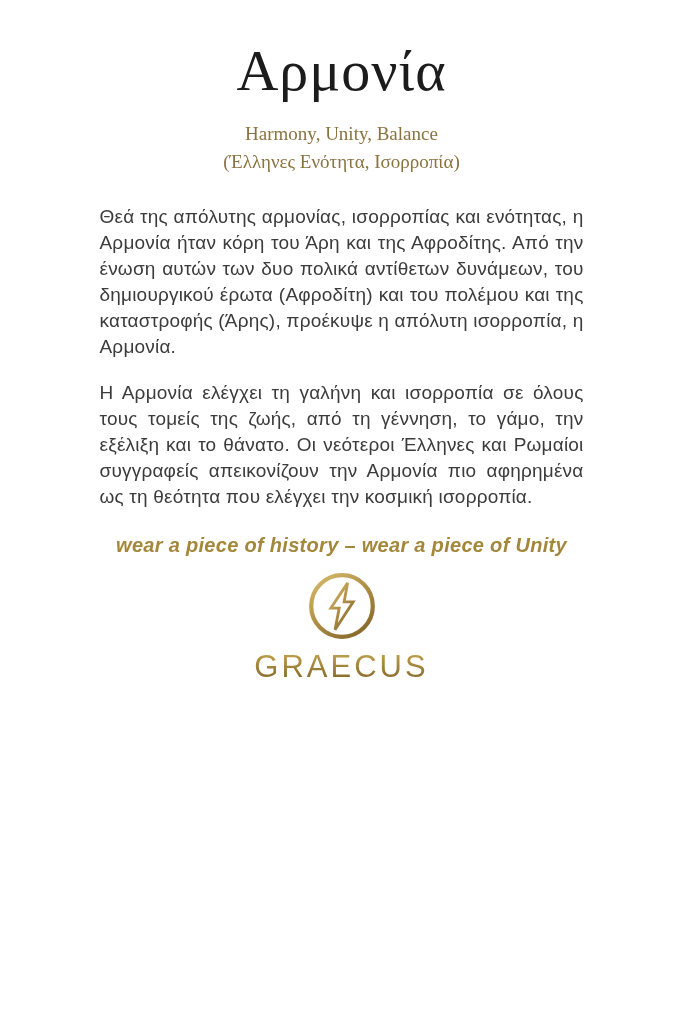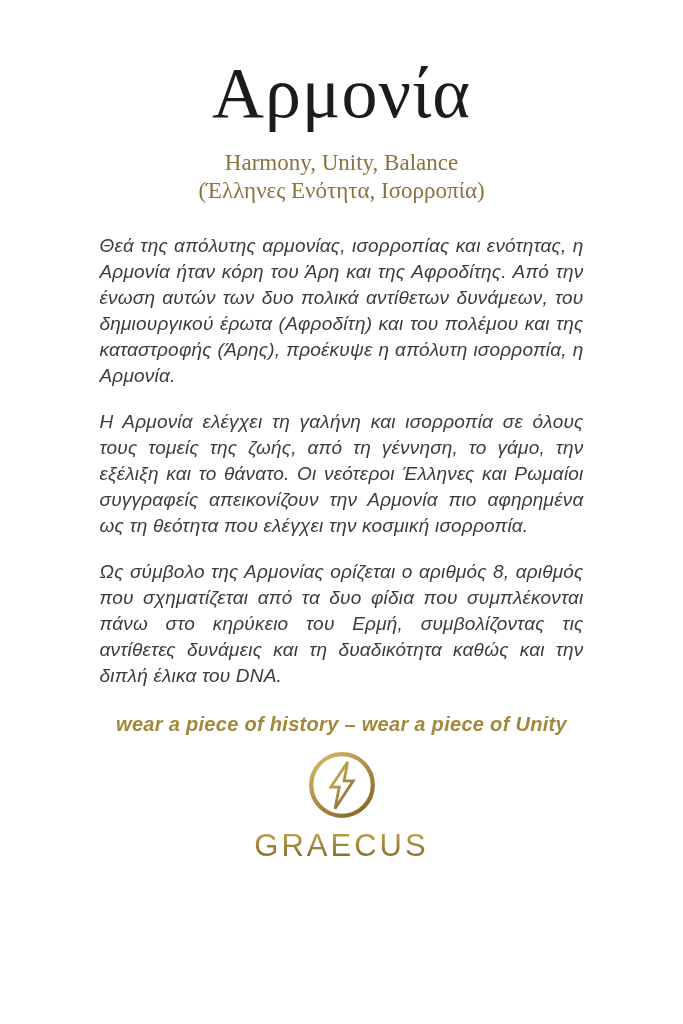--- a/index.html
+++ b/index.html
@@ -11,48 +11,47 @@
     position: relative;
     width: 683px;
     height: 1024px;
     margin: 0 auto;
     background: #ffffff;
     overflow: hidden;
     font-family: "Liberation Sans", sans-serif;
     text-align: center;
   }
   .title {
-    margin: 15px;
+    margin: 0;
     padding-top: 42px;
     font-family: "Liberation Serif", serif;
     font-weight: 400;
-    font-size: 72px;
+    font-size: 58px;
     line-height: 1.0;
     letter-spacing: 1px;
     color: #1c1c1c;
   }
   .subtitles {
     margin-top: 20px;
     font-family: "Liberation Serif", serif;
-    font-size: 23px;
+    font-size: 19px;
     line-height: 28px;
     color: #8a7340;
   }
   .body-text {
     width: 484px;
     margin: 28px auto 0 auto;
     text-align: justify;
     font-size: 19px;
     line-height: 26px;
     letter-spacing: 0.2px;
     color: #3c3c3c;
   }
   .body-text p {
     margin: 0 0 20px 0;
-    font-style: italic;
   }
   .body-text p:last-child {
     margin-bottom: 0;
   }
   .tagline {
     margin-top: 24px;
     font-style: italic;
     font-weight: bold;
     font-size: 20px;
     letter-spacing: 0.3px;
@@ -84,21 +83,20 @@
   <h1 class="title">Αρμονία</h1>
 
   <div class="subtitles">
     <div>Harmony, Unity, Balance</div>
     <div>(Έλληνες Ενότητα, Ισορροπία)</div>
   </div>
 
   <div class="body-text">
     <p>Θεά της απόλυτης αρμονίας, ισορροπίας και ενότητας, η Αρμονία ήταν κόρη του Άρη και της Αφροδίτης. Από την ένωση αυτών των δυο πολικά αντίθετων δυνάμεων, του δημιουργικού έρωτα (Αφροδίτη) και του πολέμου και της καταστροφής (Άρης), προέκυψε η απόλυτη ισορροπία, η Αρμονία.</p>
     <p>Η Αρμονία ελέγχει τη γαλήνη και ισορροπία σε όλους τους τομείς της ζωής, από τη γέννηση, το γάμο, την εξέλιξη και το θάνατο. Οι νεότεροι Έλληνες και Ρωμαίοι συγγραφείς απεικονίζουν την Αρμονία πιο αφηρημένα ως τη θεότητα που ελέγχει την κοσμική ισορροπία.</p>
-    <p>Ως σύμβολο της Αρμονίας ορίζεται ο αριθμός 8, αριθμός που σχηματίζεται από τα δυο φίδια που συμπλέκονται πάνω στο κηρύκειο του Ερμή, συμβολίζοντας τις αντίθετες δυνάμεις και τη δυαδικότητα καθώς και την διπλή έλικα του DNA.</p>
   </div>
 
   <div class="tagline">wear a piece of history – wear a piece of Unity</div>
 
   <div class="logo">
     <span>
       <svg width="70" height="70" viewBox="0 0 100 100" aria-hidden="true">
         <defs>
           <linearGradient id="goldGrad" x1="0%" y1="0%" x2="70%" y2="100%">
             <stop offset="0%" stop-color="#d9bd6d"></stop>

